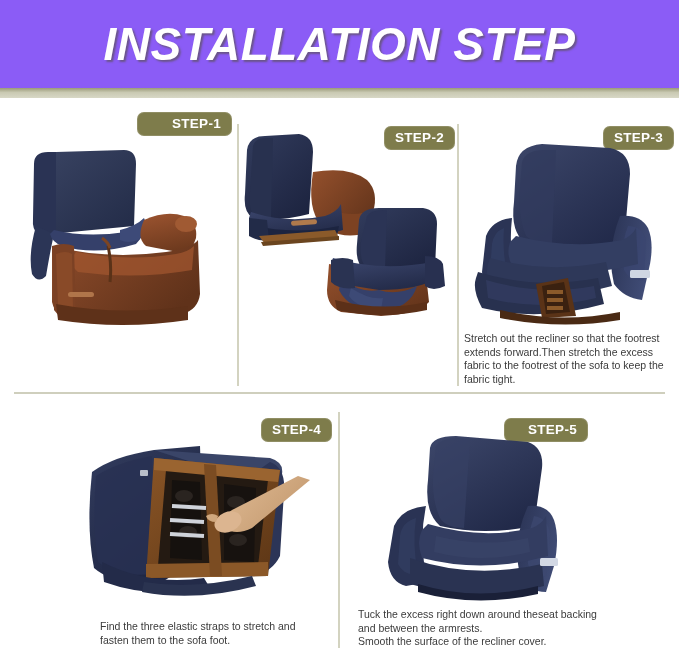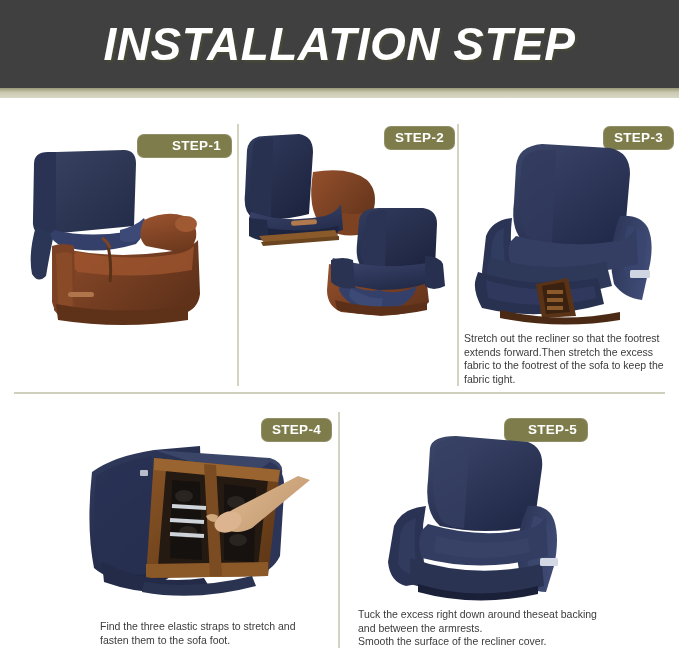--- a/index.html
+++ b/index.html
@@ -8,21 +8,21 @@
     width: 679px; height: 657px;
     background: #ffffff;
     font-family: "Liberation Sans", sans-serif;
     overflow: hidden;
     position: relative;
   }
 
   
   .header {
     position: absolute; left:0; top:0; width:679px; height:88px;
-    background:#404040;
+    background:#8b5cf6;
     display:flex; align-items:center; justify-content:center;
   }
   .header-title {
     font-size: 46px;
     font-weight: bold;
     font-style: italic;
     color:#ffffff;
     letter-spacing: 0.5px;
     text-shadow: 2px 2px 2px rgba(80,80,50,0.55);
     white-space: nowrap;
@@ -57,21 +57,21 @@
     background:#7e7c4b;
     color:#ffffff;
     font-size:13.5px;
     font-weight:bold;
     letter-spacing:0.3px;
     padding:4px 11px 5px 11px;
     border-radius:7px;
     box-shadow: inset 0 0 0 1px rgba(255,255,255,0.14);
     white-space:nowrap;
   }
-  .p1 .badge { right:2px;  top:24px;padding-left:35px; }
+  .p1 .badge { right:2px;  top:2px;padding-left:35px; }
   .p2 .badge { right:-2px; top:16px; }
   .p3 .badge { right:0px;  top:16px; }
   .p4 .badge { right:0px;  top:10px; }
   .p5 .badge { right:18px; top:10px;padding-left:24px; }
 
   .illus { position:absolute; }
   .p1 .illus { left:6px;  top:24px;  width:206px; height:196px; }
   .p2 .illus { left:0px;  top:22px;  width:200px; height:196px; }
   .p3 .illus { left:2px;  top:22px;  width:202px; height:196px; }
   .p4 .illus { left:14px; top:28px;  width:228px; height:170px; }

